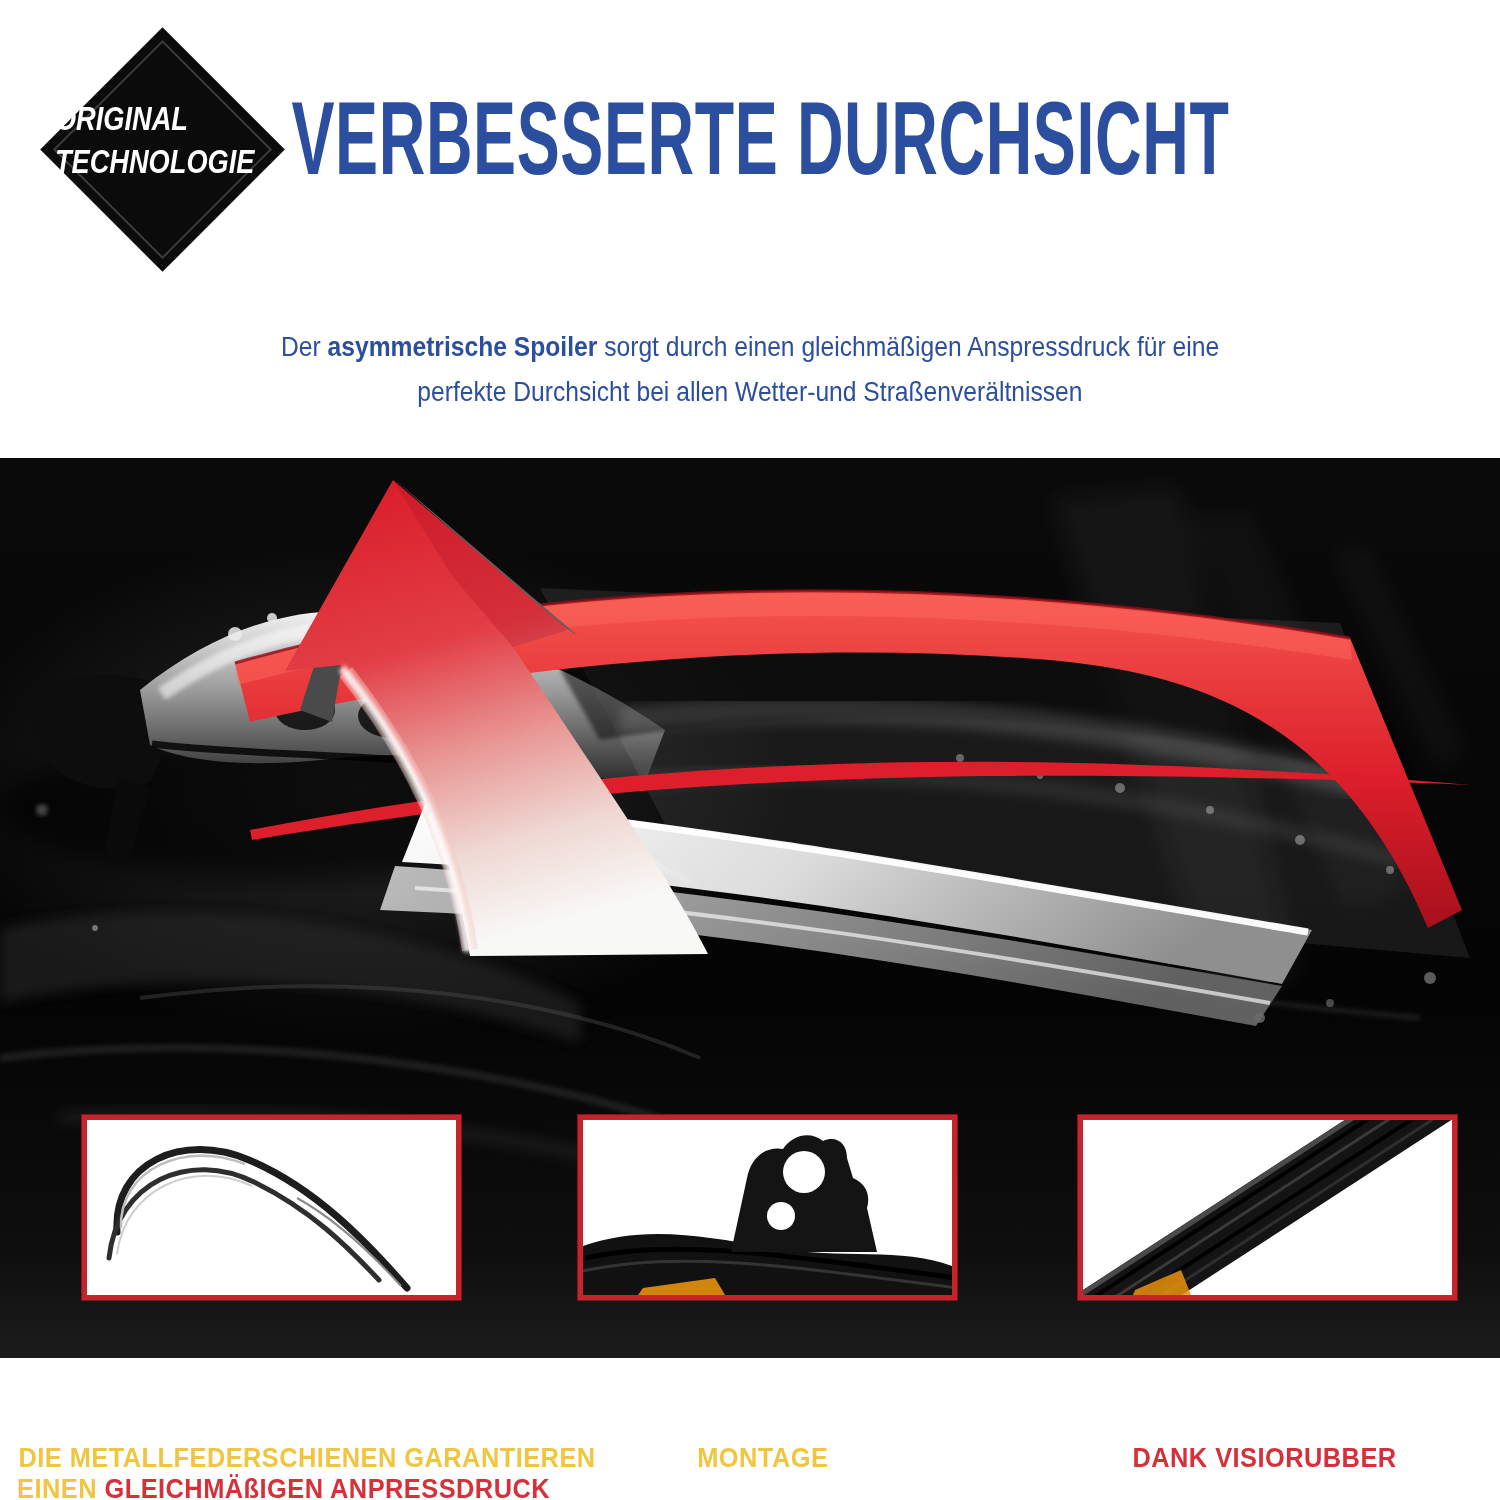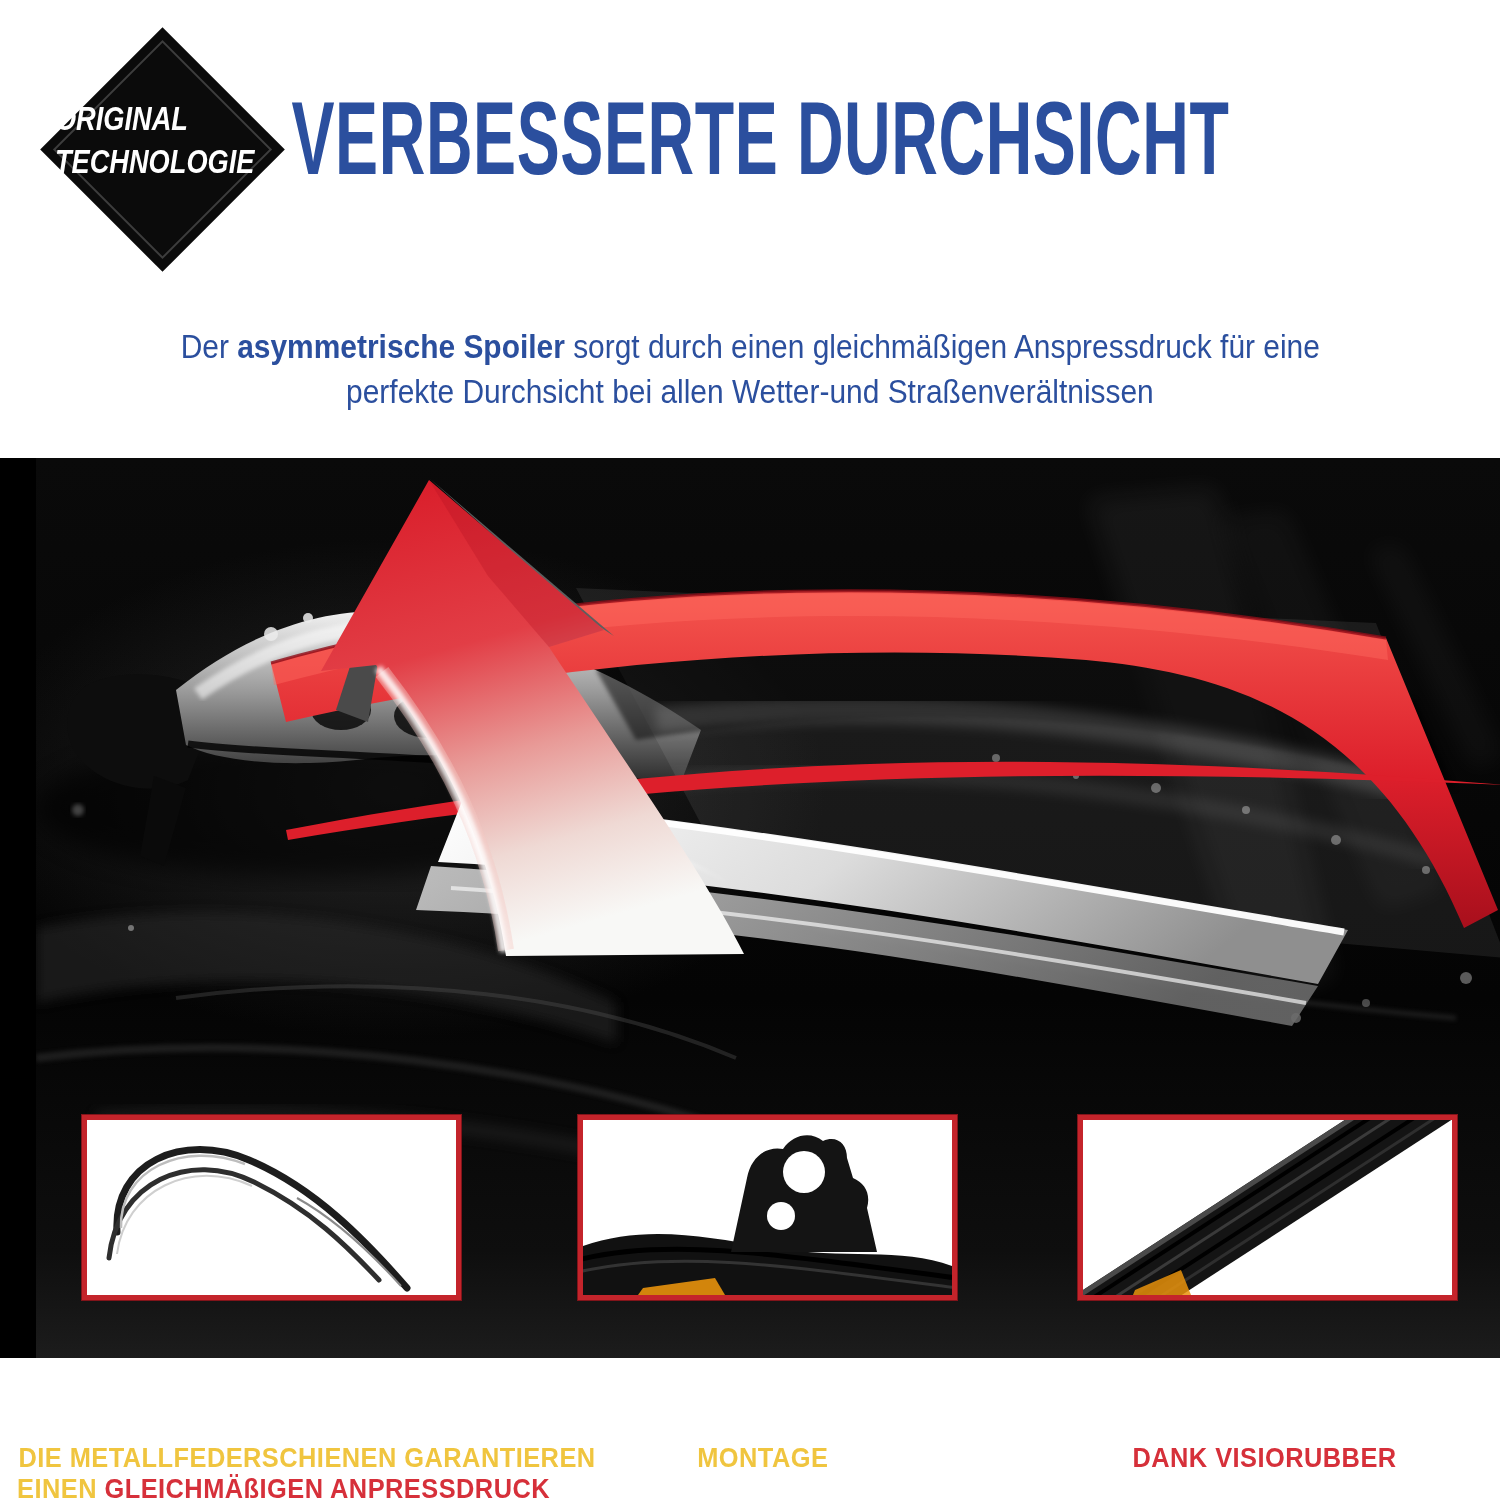--- a/index.html
+++ b/index.html
@@ -31,25 +31,25 @@
   
   .cond{display:inline-block;transform-origin:center;white-space:nowrap;}
   
   .heading{
     position:absolute;left:0;top:86px;width:1520px;text-align:center;margin:0;
     color:var(--heading-blue);font-weight:bold;font-size:104px;line-height:104px;
   }
   .heading .cond{transform:scaleX(.62);letter-spacing:1px;}
   
   .intro{position:absolute;left:0;top:324px;width:1500px;text-align:center;margin:0;
-    color:var(--heading-blue);font-size:34px;line-height:45px;font-weight:normal;}
+    color:var(--heading-blue);font-size:28px;line-height:45px;font-weight:normal;}
   .intro .cond{transform:scaleX(.88);}
   .intro b{font-weight:bold;}
   
-  .photo{position:absolute;left:0;top:458px;width:1460px;height:900px;background:#000;padding-left:36px;}
+  .photo{position:absolute;left:0;top:458px;width:1460px;height:900px;background:#000;}
   .photo svg{display:block;}
   
   .feature{position:absolute;text-align:center;font-weight:bold;font-size:27px;line-height:31px;letter-spacing:.5px;}
   .feature .cond{transform:scaleX(.94);}
   .yl{color:var(--text-yellow);}
   .rd{color:var(--text-red);}
   .feature-1{left:0;top:985px;width:540px;}
   .feature-2{left:545px;top:985px;width:435px;}
   .feature-3{left:1030px;top:985px;width:470px;}
   

